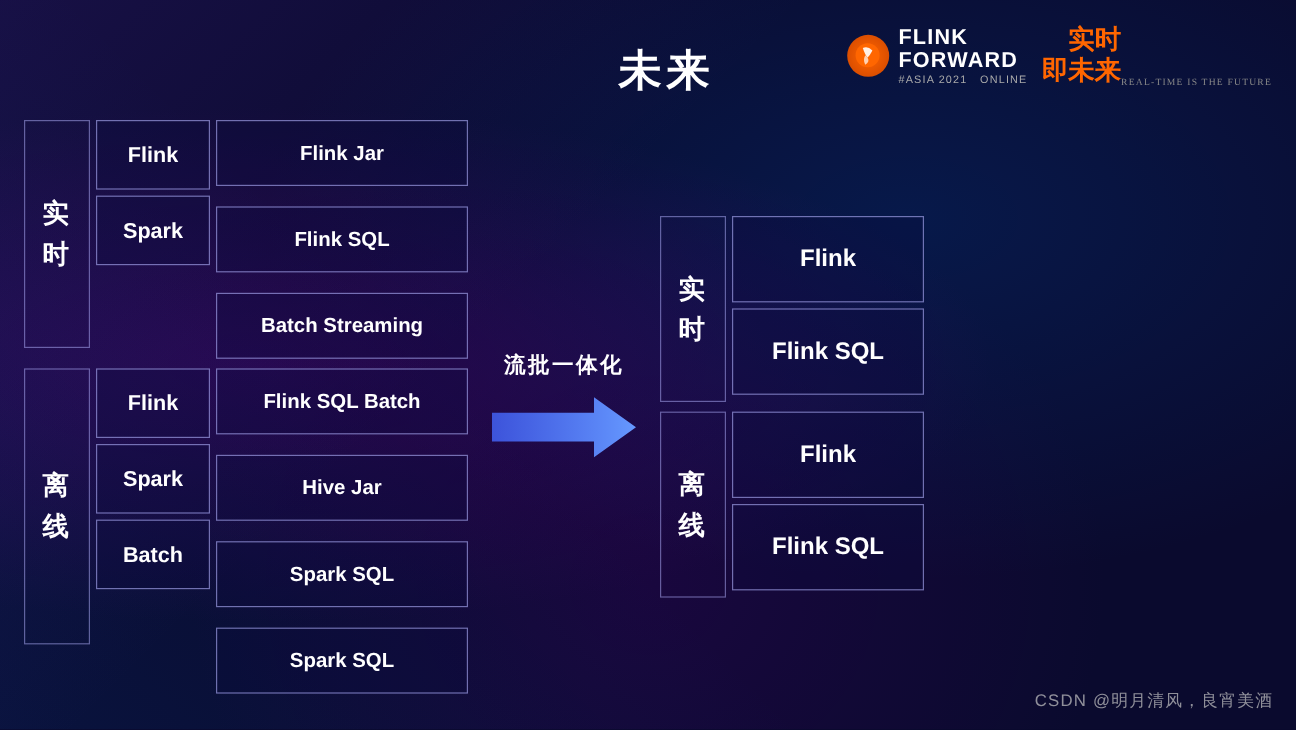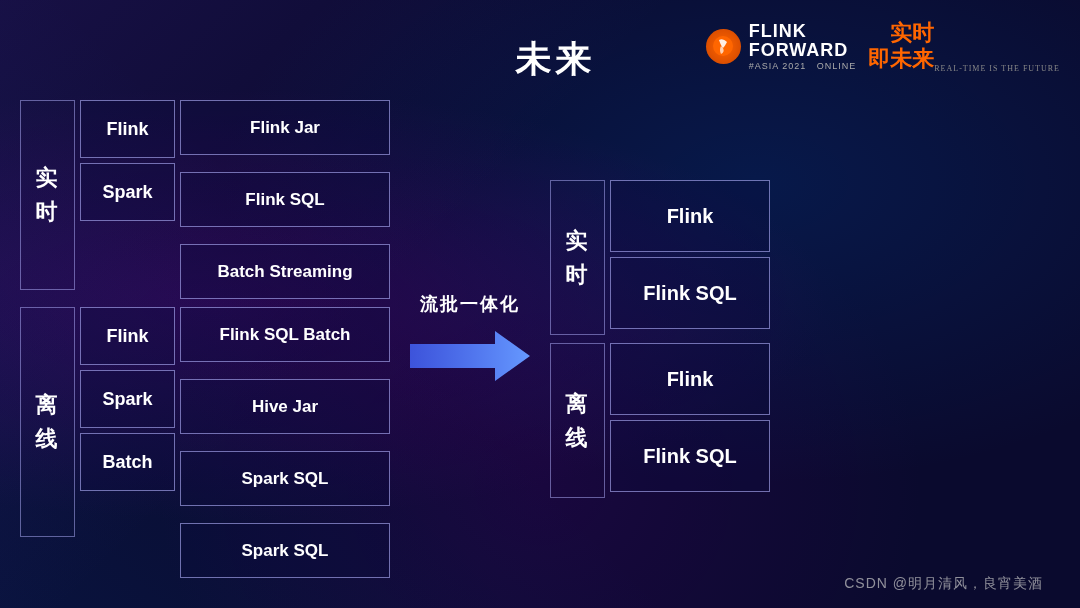--- a/index.html
+++ b/index.html
@@ -233,21 +233,21 @@
     .detail-boxes {
       display: flex;
       flex-direction: column;
       gap: 17px;
     }
 
     
     .watermark {
       position: absolute;
       bottom: 15px;
-      right: 37px;
+      right: 19px;
       color: rgba(200, 200, 200, 0.7);
       font-size: 14px;
       letter-spacing: 1px;
     }
 
     
     .group-border {
       border: 1.5px solid rgba(180, 180, 255, 0.5);
       padding: 0;
     }

